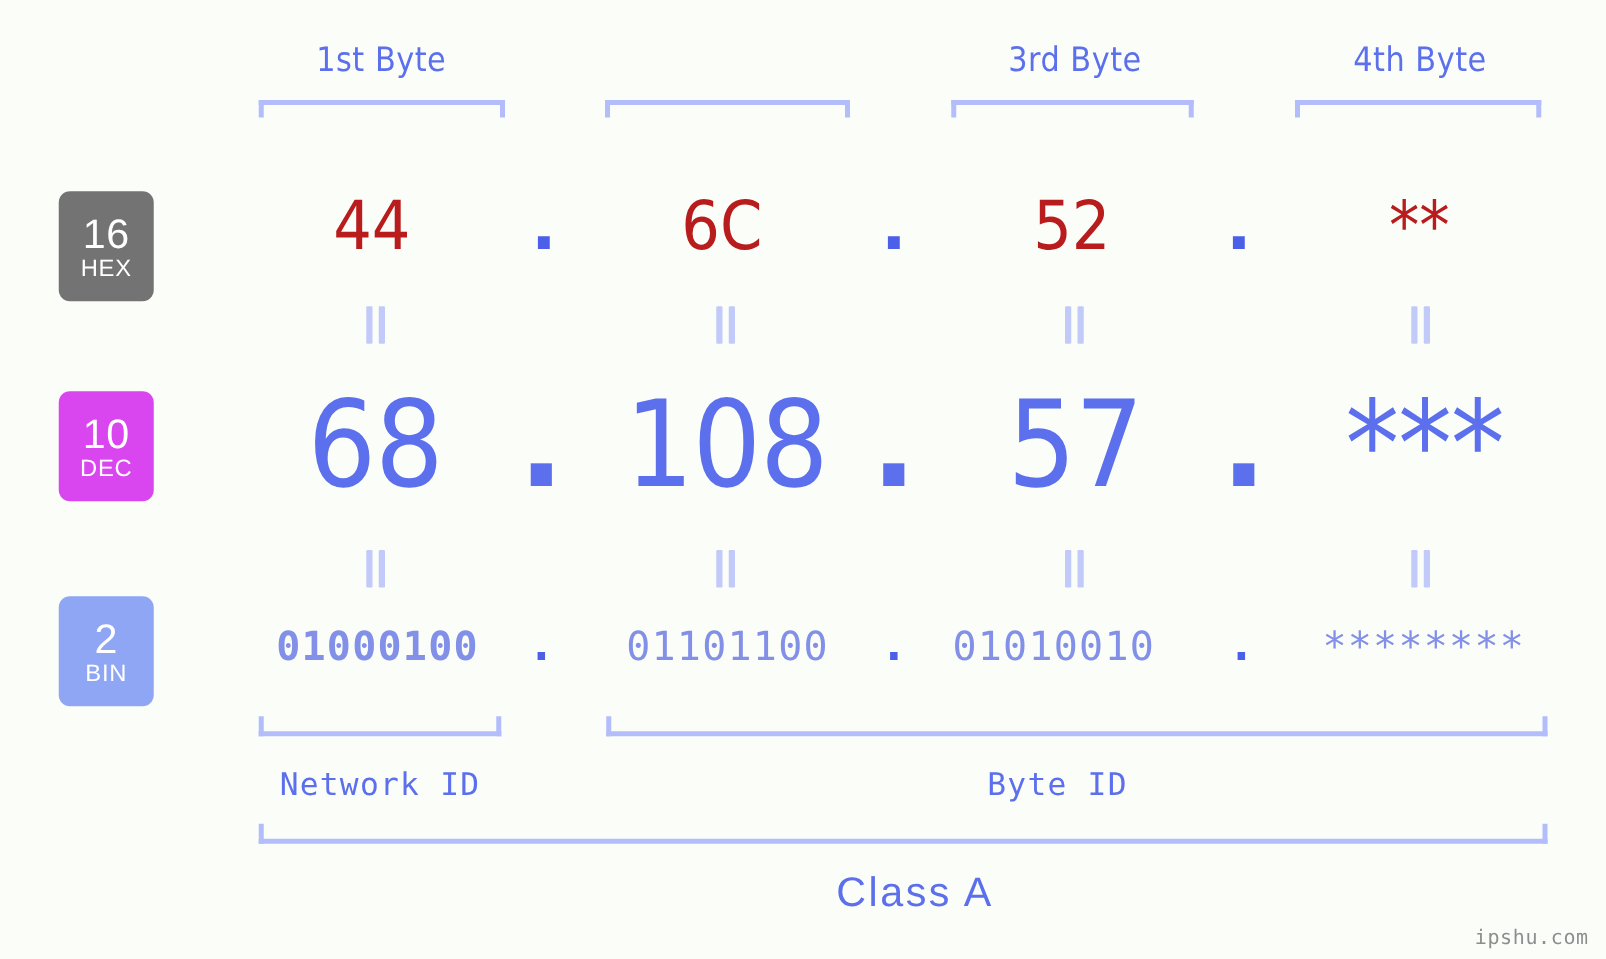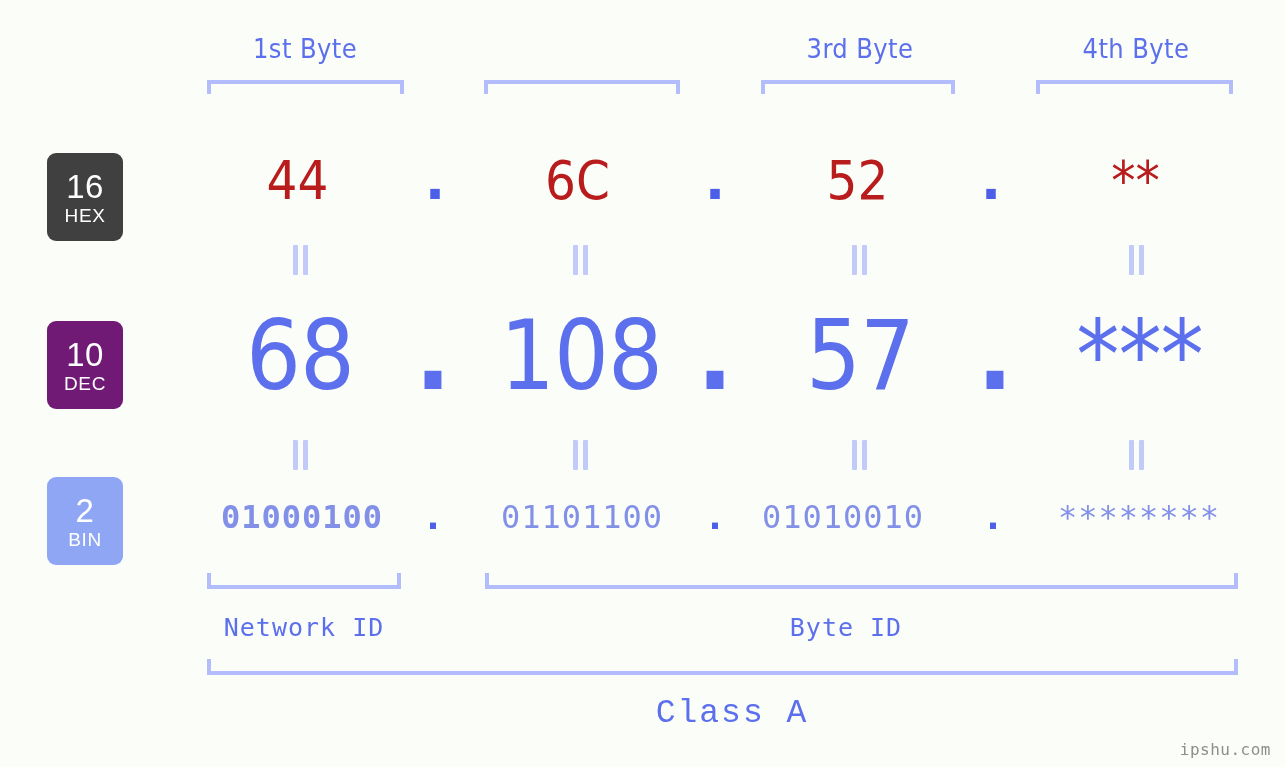--- a/index.html
+++ b/index.html
@@ -68,22 +68,22 @@
     font-size: 33px;
     font-weight: 400;
     letter-spacing: 0.5px;
   }
   .badge .unit {
     font-size: 19px;
     font-weight: 400;
     letter-spacing: 0.6px;
     margin-top: 3px;
   }
-  #badge-hex { top: 153px; height: 88px; background: #404040; }
-  #badge-dec { top: 321px; height: 88px; background: #701a75; }
+  #badge-hex { top: 153px; height: 88px; background: #737373; }
+  #badge-dec { top: 313px; height: 88px; background: #d946ef; }
   #badge-bin { top: 477px; height: 88px; background: #8fa6f5; }
 
   
   .cell {
     position: absolute;
     text-align: center;
     white-space: nowrap;
   }
 
   
@@ -163,21 +163,21 @@
     position: absolute;
     font-family: "DejaVu Sans Mono", "Liberation Mono", monospace;
     font-size: 25px;
     color: #5c6fec;
     text-align: center;
     white-space: nowrap;
     letter-spacing: 1px;
   }
   .class-label {
     position: absolute;
-    font-family: Liberation Mono, monospace;
+    font-family: Liberation Sans, sans-serif;
     font-size: 33px;
     color: #5c6fec;
     text-align: center;
     white-space: nowrap;
     letter-spacing: 2px;
   }
 
   
   .watermark {
     position: absolute;

